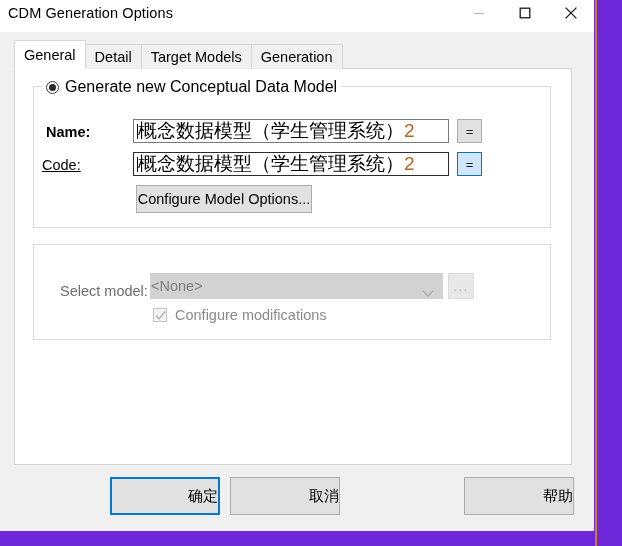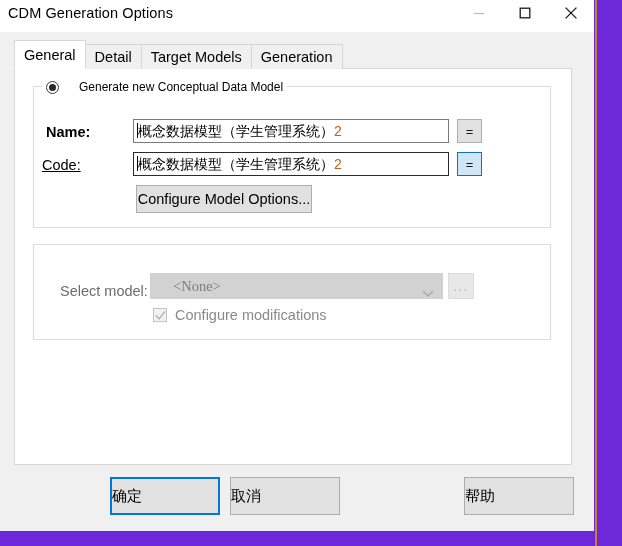--- a/index.html
+++ b/index.html
@@ -159,23 +159,23 @@
     left: 8px;
     height: 20px;
     background: #ffffff;
     padding: 0 4px;
     display: flex;
     align-items: center;
     white-space: nowrap;
     cursor: default;
   }
   .gb-header .lbl {
-    font-size: 12px;
-    color: #000000;
-    margin-left: 20px;
+    font-size: 16px;
+    color: #000000;
+    margin-left: 6px;
   }
 
   
   .radio {
     width: 13px;
     height: 13px;
     border-radius: 50%;
     border: 1px solid #3a3a3a;
     background: #ffffff;
     box-sizing: border-box;
@@ -201,21 +201,21 @@
     color: #000000;
     white-space: nowrap;
   }
   .fld-label.disabled { color: #6d6d6d; }
 
   .textbox {
     position: absolute;
     box-sizing: border-box;
     background: #ffffff;
     border: 1px solid #7a7a7a;
-    font-size: 14px;
+    font-size: 19px;
     color: #000000;
     padding: 0 3px;
     line-height: 22px;
     white-space: nowrap;
     overflow: hidden;
     font-family: "Liberation Sans", "DejaVu Sans", sans-serif;
   }
   .textbox.focused { border: 1px solid #2b2b2b; }
   .textbox .suffix { color: #b5651d; }
   .caret {
@@ -271,23 +271,21 @@
     box-sizing: border-box;
     background: #d2d2d2;
     border: 1px solid #d2d2d2;
     display: flex;
     align-items: center;
     cursor: default;
   }
   .combo .val {
     font-size: 14.5px;
     color: #7d7d7d;
-    margin-left: 22px;
-    white-space: nowrap;
-    font-family: Liberation Serif, serif;
+    white-space: nowrap;
   }
   .combo .chev {
     position: absolute;
     right: 8px;
     top: 50%;
     margin-top: -3px;
   }
   .ellipsisbtn {
     position: absolute;
     box-sizing: border-box;
@@ -343,21 +341,21 @@
     top: 4px;
     width: 110px;
     height: 38px;
     box-sizing: border-box;
     background: #e1e1e1;
     border: 1px solid #adadad;
     font-size: 15px;
     color: #000000;
     display: flex;
     align-items: center;
-    justify-content: flex-start;
+    justify-content: flex-end;
     white-space: nowrap;
     cursor: default;
     font-family: Liberation Mono, monospace;
   }
   .dlgbtn.default {
     border: 2px solid #0078d7;
   }
   .dlgbtn.disabled {
     background: #d2d2d2;
     border: 1px solid #d2d2d2;

